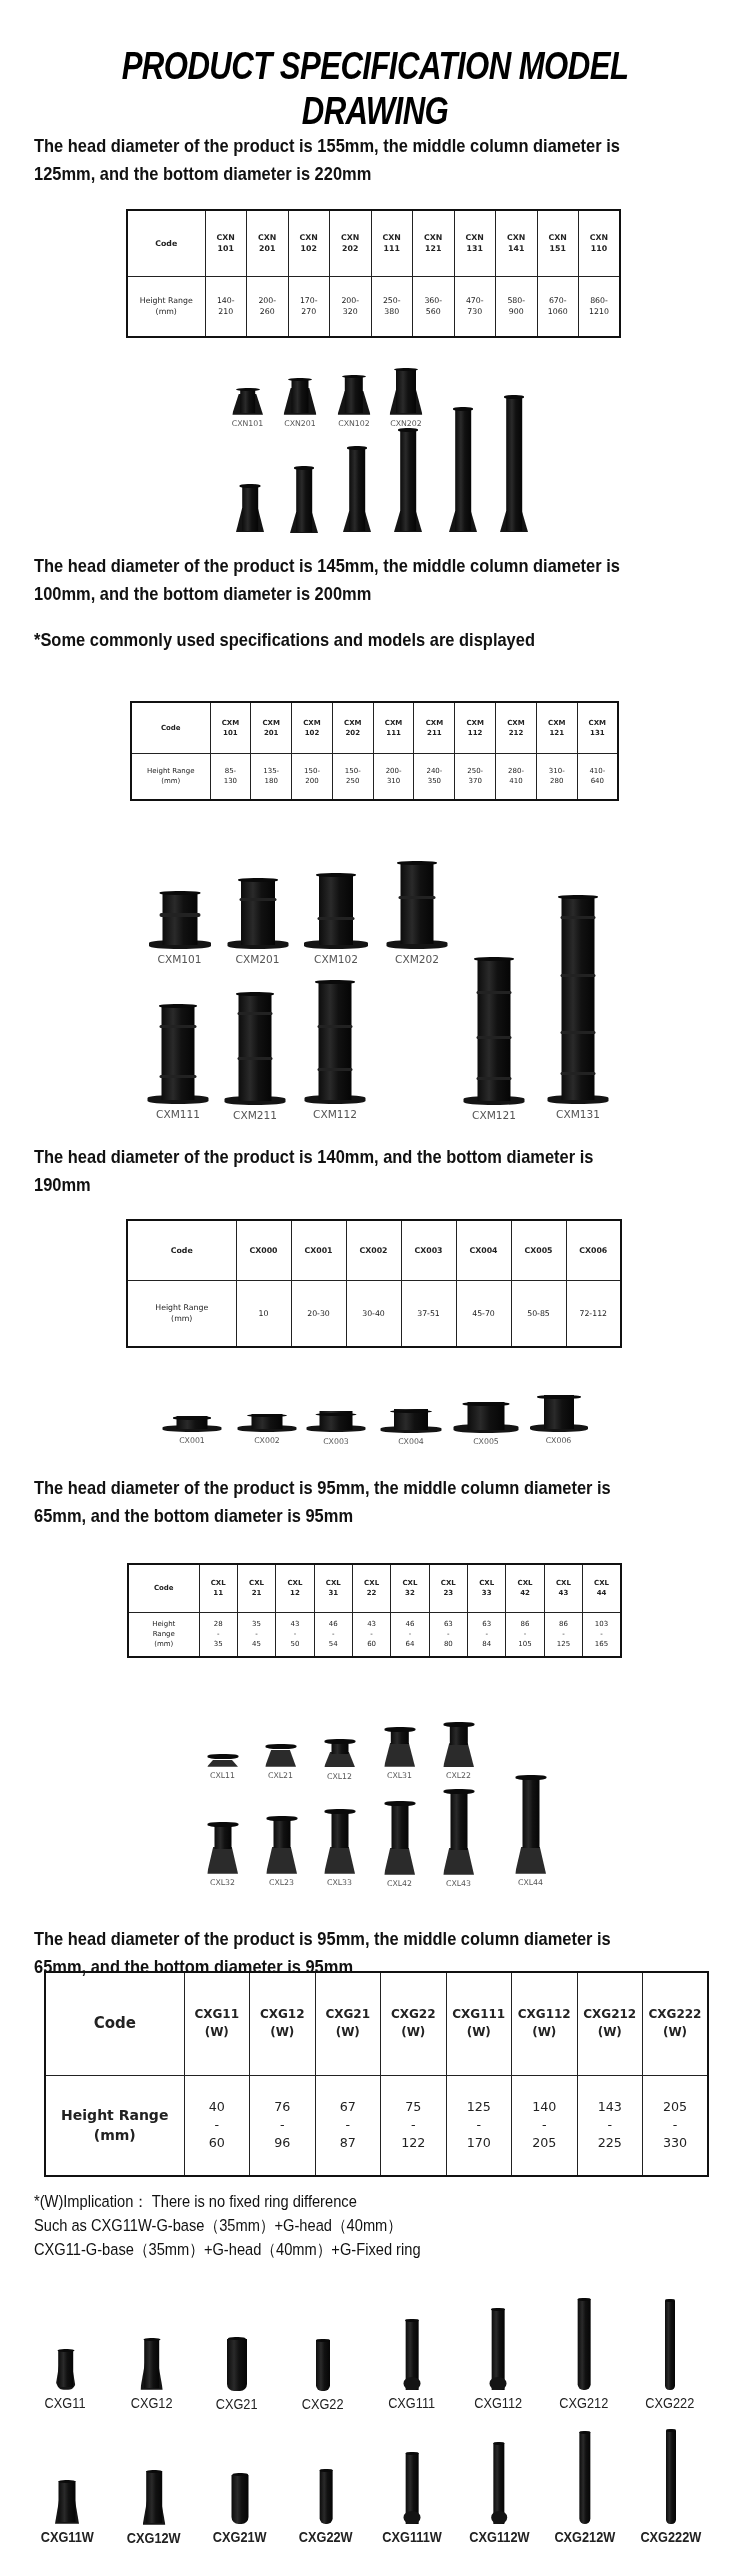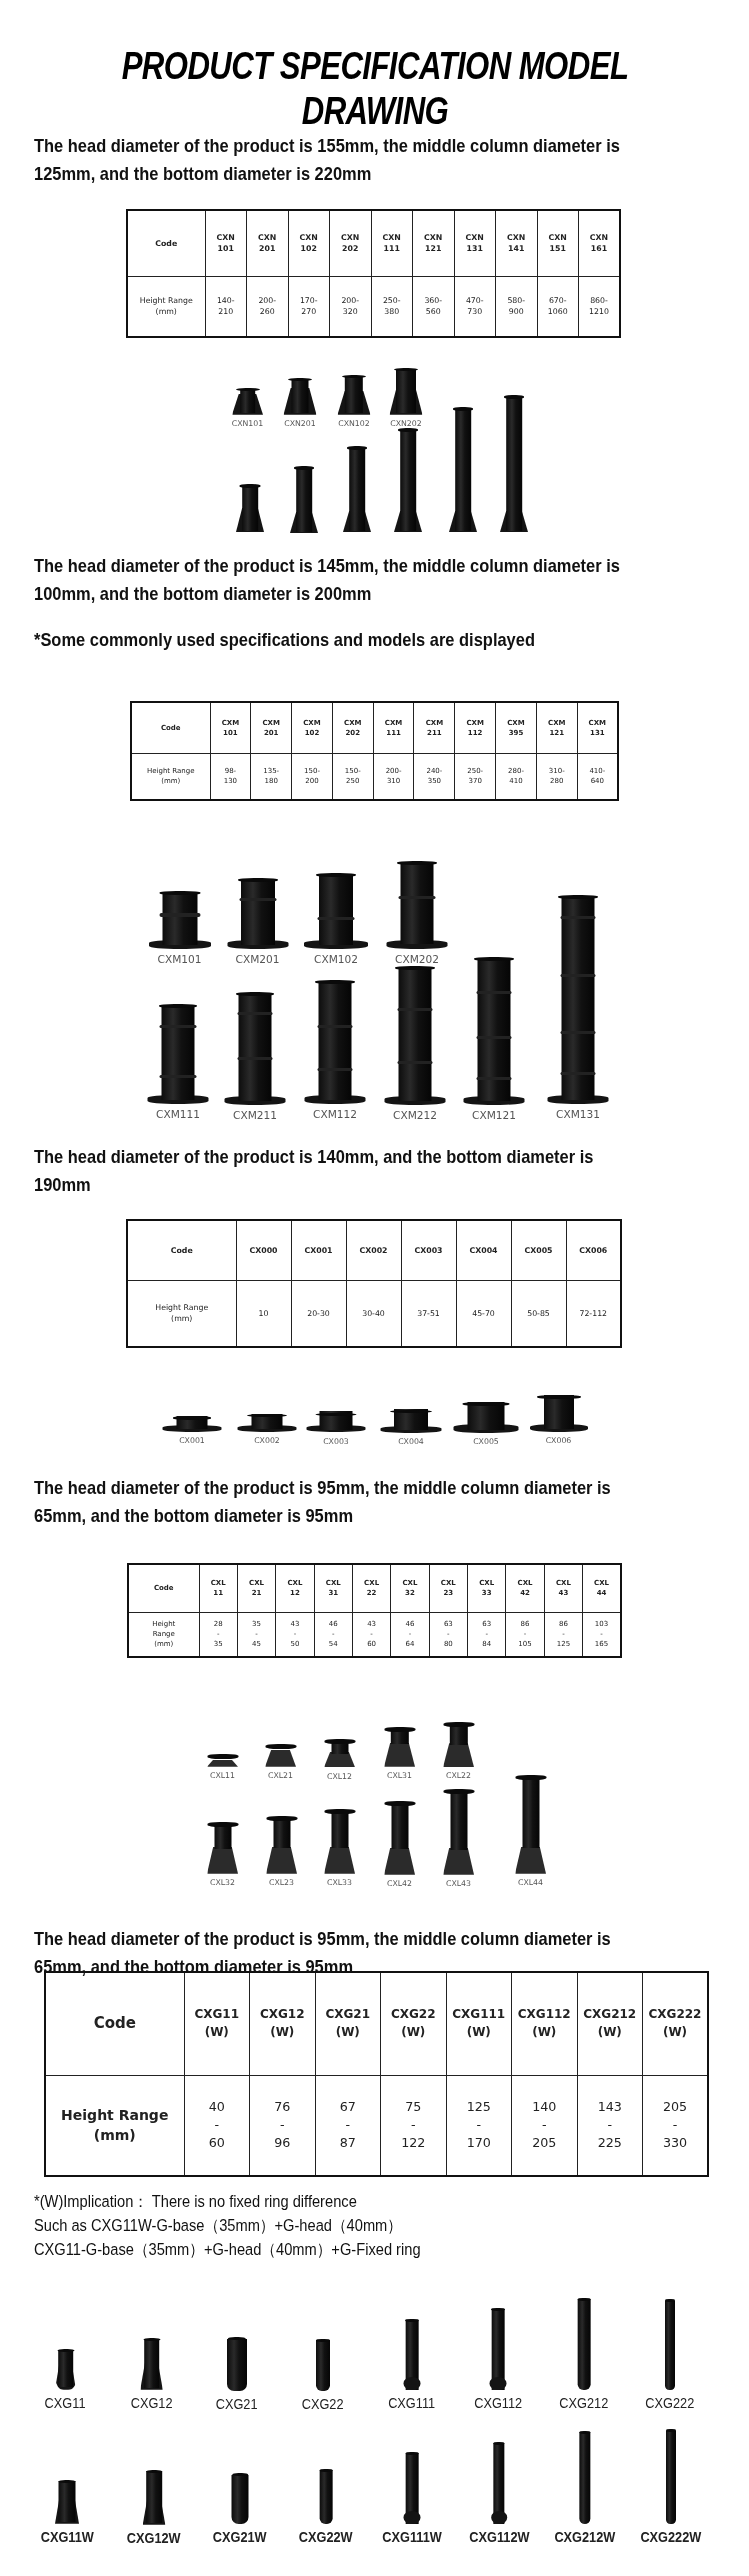--- a/index.html
+++ b/index.html
@@ -145,21 +145,21 @@
     <td class="label-cell">Code</td>
     <td><span>CXN</span><br><span>101</span></td>
     <td><span>CXN</span><br><span>201</span></td>
     <td><span>CXN</span><br><span>102</span></td>
     <td><span>CXN</span><br><span>202</span></td>
     <td><span>CXN</span><br><span>111</span></td>
     <td><span>CXN</span><br><span>121</span></td>
     <td><span>CXN</span><br><span>131</span></td>
     <td><span>CXN</span><br><span>141</span></td>
     <td><span>CXN</span><br><span>151</span></td>
-    <td><span>CXN</span><br><span>161</span></td>
+    <td><span>CXN</span><br><span>110</span></td>
   </tr>
   <tr>
     <td class="label-cell"><span>Height Range</span><br><span>(mm)</span></td>
     <td><span>140-</span><br><span>210</span></td>
     <td><span>200-</span><br><span>260</span></td>
     <td><span>170-</span><br><span>270</span></td>
     <td><span>200-</span><br><span>320</span></td>
     <td><span>250-</span><br><span>380</span></td>
     <td><span>360-</span><br><span>560</span></td>
     <td><span>470-</span><br><span>730</span></td>
@@ -263,27 +263,27 @@
   <tbody>
       <tr class="code-row" style="height:51px;">
     <td class="label-cell">Code</td>
     <td><span>CXM</span><br><span>101</span></td>
     <td><span>CXM</span><br><span>201</span></td>
     <td><span>CXM</span><br><span>102</span></td>
     <td><span>CXM</span><br><span>202</span></td>
     <td><span>CXM</span><br><span>111</span></td>
     <td><span>CXM</span><br><span>211</span></td>
     <td><span>CXM</span><br><span>112</span></td>
-    <td><span>CXM</span><br><span>395</span></td>
+    <td><span>CXM</span><br><span>212</span></td>
     <td><span>CXM</span><br><span>121</span></td>
     <td><span>CXM</span><br><span>131</span></td>
   </tr>
   <tr>
     <td class="label-cell"><span>Height Range</span><br><span>(mm)</span></td>
-    <td><span>98-</span><br><span>130</span></td>
+    <td><span>85-</span><br><span>130</span></td>
     <td><span>135-</span><br><span>180</span></td>
     <td><span>150-</span><br><span>200</span></td>
     <td><span>150-</span><br><span>250</span></td>
     <td><span>200-</span><br><span>310</span></td>
     <td><span>240-</span><br><span>350</span></td>
     <td><span>250-</span><br><span>370</span></td>
     <td><span>280-</span><br><span>410</span></td>
     <td><span>310-</span><br><span>280</span></td>
     <td><span>410-</span><br><span>640</span></td>
   </tr>
@@ -351,30 +351,20 @@
   </div>
   <div class="product" style="left:303px; top:120px; width:64px; height:148px;">
     <div class="shape" style="width:61px;height:124px;">
       <div class="base" style="width:61px;height:8.5px;"></div>
       <div class="col" style="width:33px;height:119px;bottom:4.2px;"></div>
       <div class="ring" style="width:35px;height:3.5px;top:45px;"></div>
       <div class="ring" style="width:35px;height:3.5px;top:88px;"></div>
       <div class="head" style="width:40px;height:4.2px;top:0;"></div>
     </div>
     <span class="cap cap-md">CXM112</span>
-  </div>
-  <div class="product" style="left:383px; top:106px; width:64px; height:163px;">
-    <div class="shape" style="width:61px;height:139px;">
-      <div class="base" style="width:61px;height:8.5px;"></div>
-      <div class="col" style="width:33px;height:133px;bottom:4.2px;"></div>
-      <div class="ring" style="width:35px;height:3.5px;top:42px;"></div>
-      <div class="ring" style="width:35px;height:3.5px;top:95px;"></div>
-      <div class="head" style="width:40px;height:4.2px;top:0;"></div>
-    </div>
-    <span class="cap cap-md">CXM212</span>
   </div>
   <div class="product" style="left:462px; top:96px; width:64px; height:173px;">
     <div class="shape" style="width:61px;height:148px;">
       <div class="base" style="width:61px;height:8.5px;"></div>
       <div class="col" style="width:33px;height:143px;bottom:4.2px;"></div>
       <div class="ring" style="width:35px;height:3.5px;top:34px;"></div>
       <div class="ring" style="width:35px;height:3.5px;top:79px;"></div>
       <div class="ring" style="width:35px;height:3.5px;top:120px;"></div>
       <div class="head" style="width:40px;height:4.2px;top:0;"></div>
     </div>

